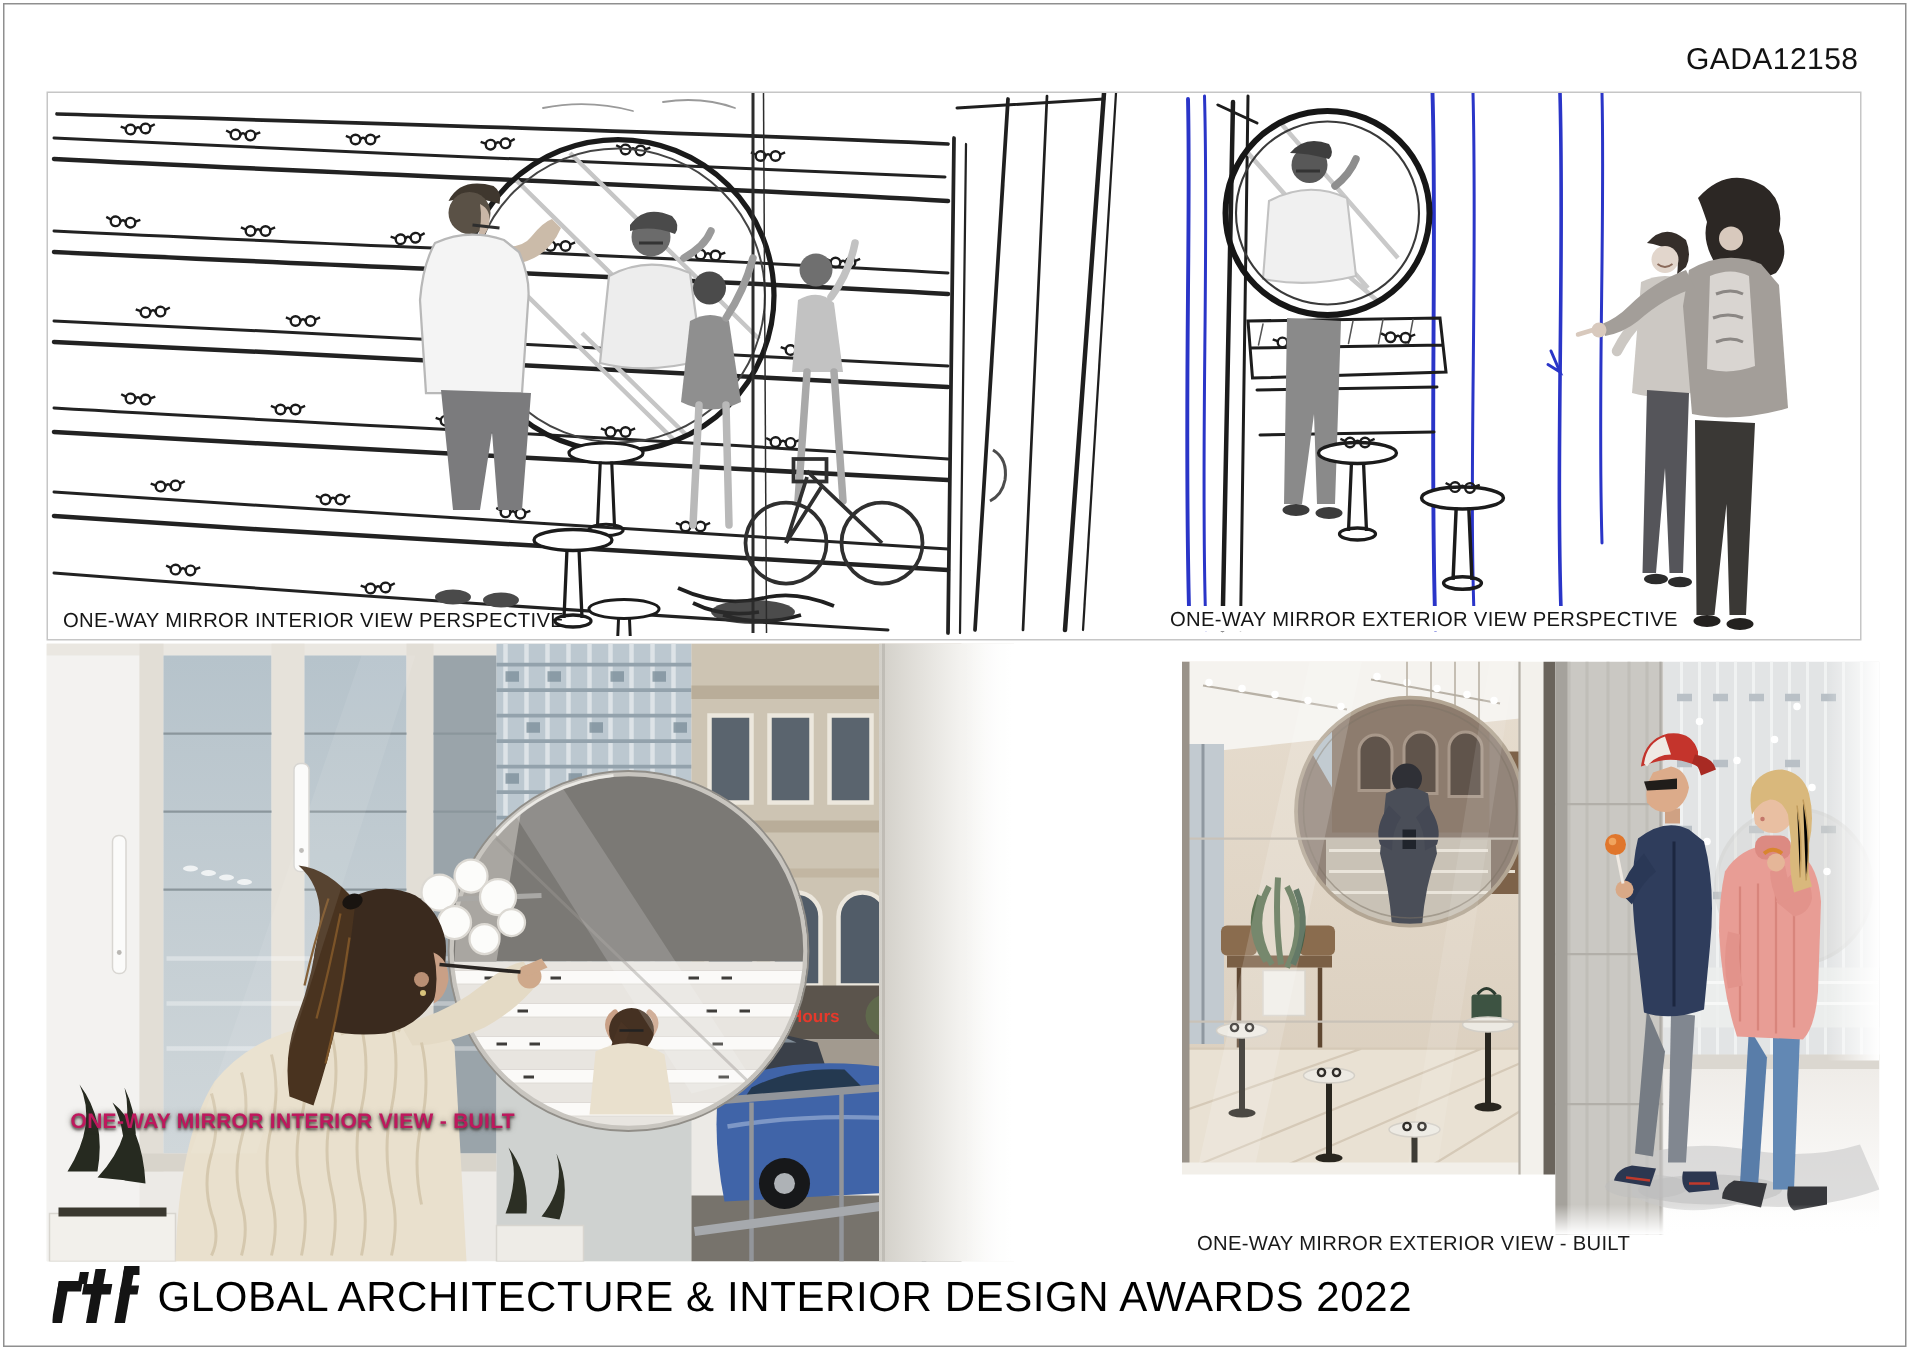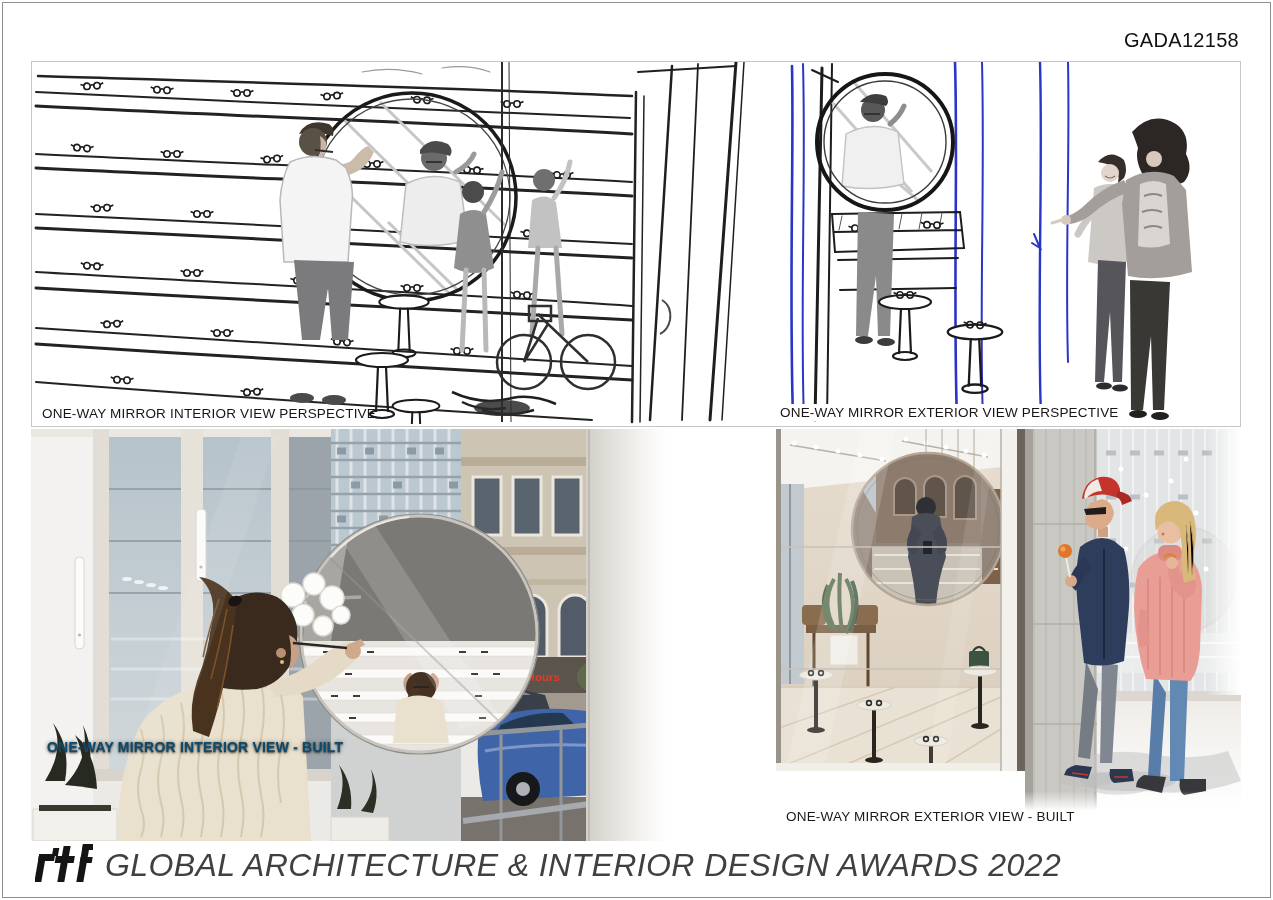--- a/index.html
+++ b/index.html
@@ -7,25 +7,25 @@
   .board{position:absolute;inset:2px;border:1px solid #8f8f8f;background:#fff;}
   .code{position:absolute;top:26px;right:31px;font-size:20px;letter-spacing:.3px;color:#121212;}
   .top-panel{position:absolute;left:28px;top:58px;width:1208px;height:364px;border:1px solid #c6c6c6;background:#fff;overflow:hidden;}
   .top-panel svg{position:absolute;left:0;top:0;}
   .caption{position:absolute;font-size:13.5px;color:#161616;letter-spacing:.2px;white-space:nowrap;}
   .cap1{left:10px;bottom:5px;}
   .cap2{left:744px;bottom:5px;background:#ffffff;padding:1px 4px;}
   .photo{position:absolute;overflow:visible;}
   .photo-left{left:28px;top:426px;width:645px;height:412px;}
   .photo-right{left:773px;top:426px;width:465px;height:412px;}
-  .cap3{left:16px;bottom:86px;color:#0c4a6e;font-weight:bold;font-size:14px;
+  .cap3{left:16px;bottom:86px;color:#be185d;font-weight:bold;font-size:14px;
         text-shadow:0 1px 2px rgba(45,42,38,.85),0 0 4px rgba(70,65,60,.6);}
   .cap4{left:10px;top:380px;color:#1a1a1a;font-size:13.5px;}
   .footer{position:absolute;left:32px;bottom:8px;height:48px;display:flex;align-items:center;gap:12px;}
-  .award-title{font-size:32px;color:#404040;letter-spacing:.4px;white-space:nowrap;font-style:italic;}
+  .award-title{font-size:28px;color:#000000;letter-spacing:.4px;white-space:nowrap;}
   svg{display:block;}
 </style>
 </head>
 <body>
 
 <div class="board">
 
   <div class="code">GADA12158</div>
 
   <section class="top-panel">
@@ -407,21 +407,21 @@
       </g>
 
       <rect x="555" y="0" width="90" height="412" fill="url(#pillarH)"></rect>
       <path d="M558,0 V412" stroke="#b3afa8" stroke-width="2" opacity="0.6"></path>
       <rect x="612" y="0" width="33" height="412" fill="url(#fadeR)"></rect>
       <path d="M96,340 L210,8 L246,8 L140,340 z" fill="#ffffff" opacity="0.08"></path>
     </svg>
     <figcaption class="caption cap3">ONE-WAY MIRROR INTERIOR VIEW - BUILT</figcaption>
   </figure>
 
-  <figure class="photo photo-right" style="margin:0">
+  <figure class="photo photo-right" style="margin:12px">
     <svg width="465" height="382" viewBox="0 0 465 382">
       <defs>
         <linearGradient id="wallV" x1="0" y1="0" x2="0" y2="1">
           <stop offset="0" stop-color="#e7ddcf"></stop>
             <stop offset="1" stop-color="#d9cdbc"></stop>
         </linearGradient>
         <linearGradient id="walkV" x1="0" y1="0" x2="0" y2="1">
           <stop offset="0" stop-color="#efece8"></stop>
             <stop offset="1" stop-color="#ffffff"></stop>
         </linearGradient>

